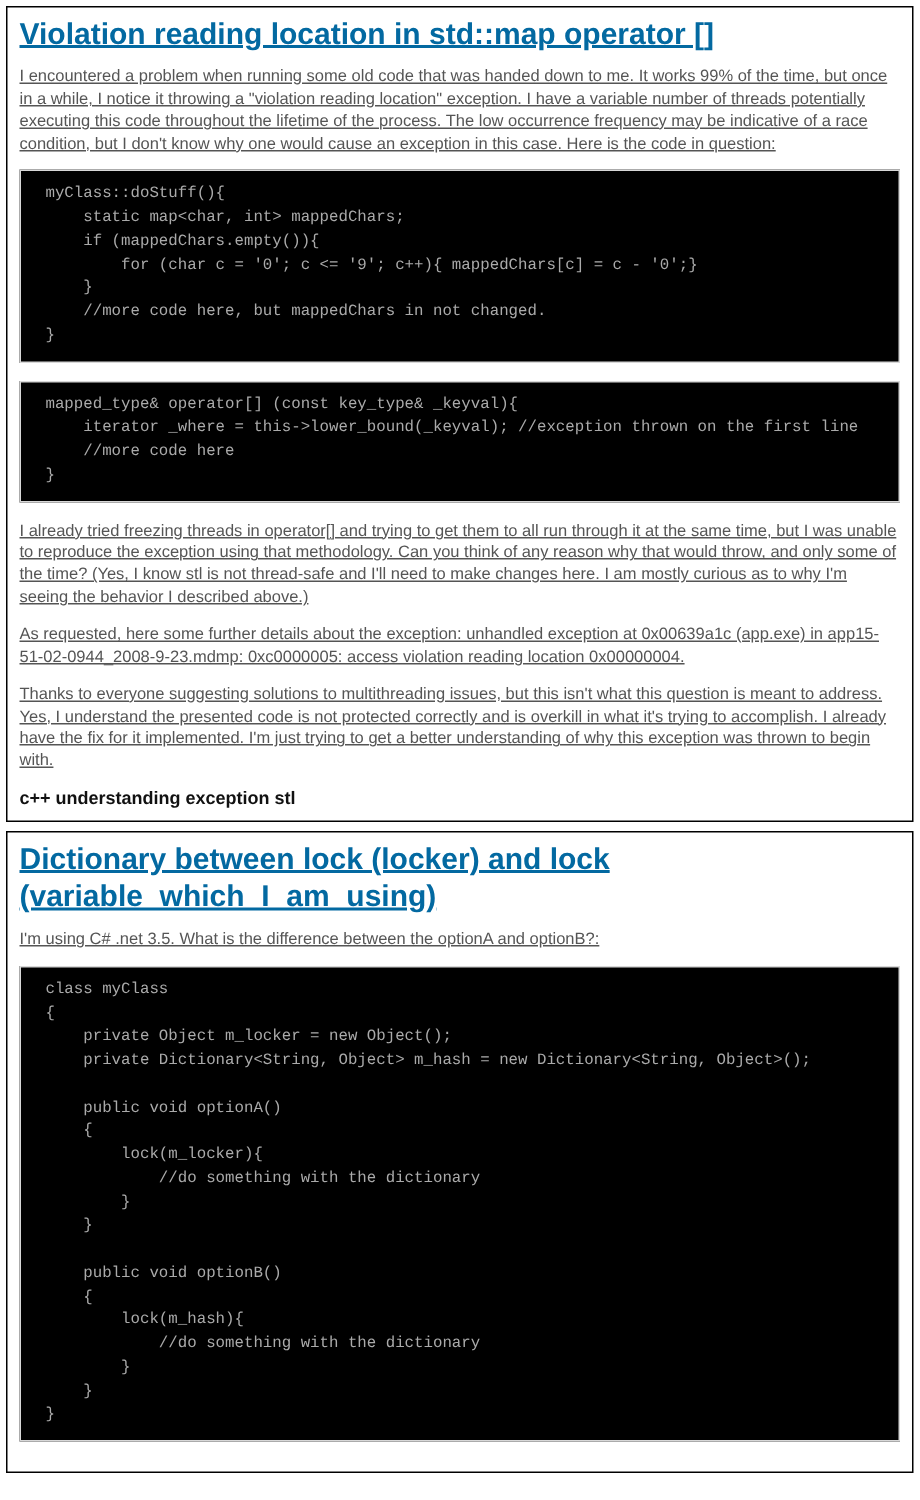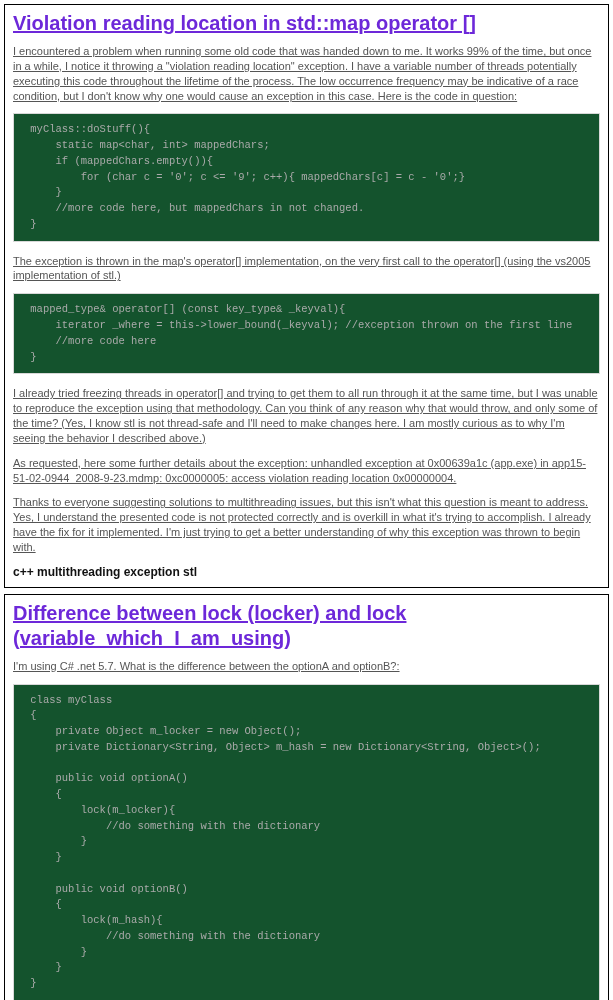--- a/index.html
+++ b/index.html
@@ -14,35 +14,35 @@
   }
   .post {
     border: 1.5px solid #000;
     padding: 6px 8px 8px 8px;
     margin-bottom: 6px;
     box-sizing: border-box;
   }
   .post-title {
     font-size: 20px;
     font-weight: bold;
-    color: #6d28d9;
+    color: #0369a1;
     text-decoration: underline;
     margin: 0 0 8px 0;
     line-height: 1.25;
   }
   .para {
     font-size: 11px;
     color: #555;
     line-height: 1.35;
     margin: 6px 0 10px 0;
     text-decoration: underline;
   }
   .codeblock {
     border: 1px solid #d8d8d8;
-    background: #14532d;
+    background: #000000;
     padding: 8px 10px;
     font-family: "Courier New", monospace;
     font-size: 10.5px;
     color: #aaa;
     white-space: pre;
     overflow-x: auto;
     line-height: 1.5;
     margin: 4px 0 12px 0;
   }
   .tags {
@@ -61,40 +61,39 @@
   <p class="para">I encountered a problem when running some old code that was handed down to me. It works 99% of the time, but once in a while, I notice it throwing a "violation reading location" exception. I have a variable number of threads potentially executing this code throughout the lifetime of the process. The low occurrence frequency may be indicative of a race condition, but I don't know why one would cause an exception in this case. Here is the code in question:</p>
 
   <pre class="codeblock"> myClass::doStuff(){
      static map&lt;char, int&gt; mappedChars;
      if (mappedChars.empty()){
          for (char c = '0'; c &lt;= '9'; c++){ mappedChars[c] = c - '0';}
      }
      //more code here, but mappedChars in not changed.
  }</pre>
 
-  <p class="para">The exception is thrown in the map's operator[] implementation, on the very first call to the operator[] (using the vs2005 implementation of stl.)</p>
 
   <pre class="codeblock"> mapped_type&amp; operator[] (const key_type&amp; _keyval){
      iterator _where = this-&gt;lower_bound(_keyval); //exception thrown on the first line
      //more code here
  }</pre>
 
   <p class="para">I already tried freezing threads in operator[] and trying to get them to all run through it at the same time, but I was unable to reproduce the exception using that methodology. Can you think of any reason why that would throw, and only some of the time? (Yes, I know stl is not thread-safe and I'll need to make changes here. I am mostly curious as to why I'm seeing the behavior I described above.)</p>
 
   <p class="para">As requested, here some further details about the exception: unhandled exception at 0x00639a1c (app.exe) in app15-51-02-0944_2008-9-23.mdmp: 0xc0000005: access violation reading location 0x00000004.</p>
 
   <p class="para">Thanks to everyone suggesting solutions to multithreading issues, but this isn't what this question is meant to address. Yes, I understand the presented code is not protected correctly and is overkill in what it's trying to accomplish. I already have the fix for it implemented. I'm just trying to get a better understanding of why this exception was thrown to begin with.</p>
 
-  <div class="tags">c++ multithreading exception stl</div>
+  <div class="tags">c++ understanding exception stl</div>
 </div>
 
 <div class="post">
-  <h1 class="post-title">Difference between lock (locker) and lock (variable_which_I_am_using)</h1>
+  <h1 class="post-title">Dictionary between lock (locker) and lock (variable_which_I_am_using)</h1>
 
-  <p class="para">I'm using C# .net 5.7. What is the difference between the optionA and optionB?:</p>
+  <p class="para">I'm using C# .net 3.5. What is the difference between the optionA and optionB?:</p>
 
   <pre class="codeblock"> class myClass
  {
      private Object m_locker = new Object();
      private Dictionary&lt;String, Object&gt; m_hash = new Dictionary&lt;String, Object&gt;();
 
      public void optionA()
      {
          lock(m_locker){
              //do something with the dictionary

